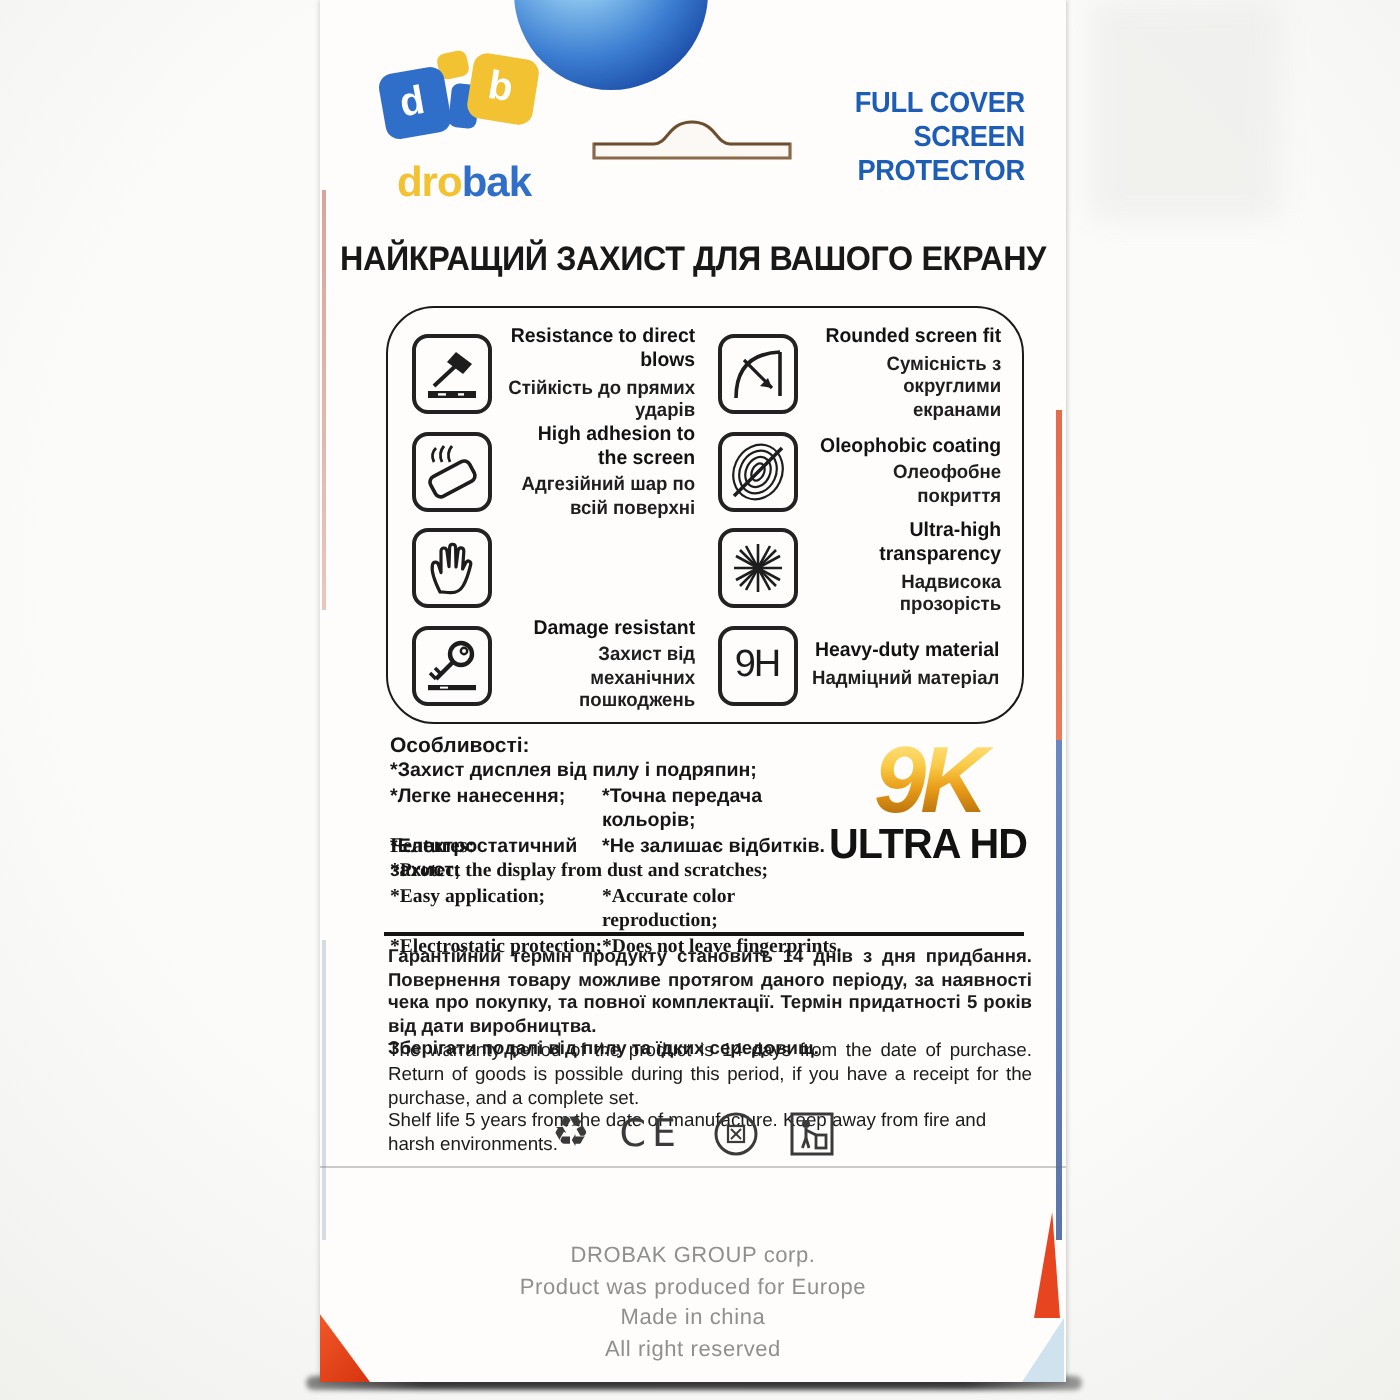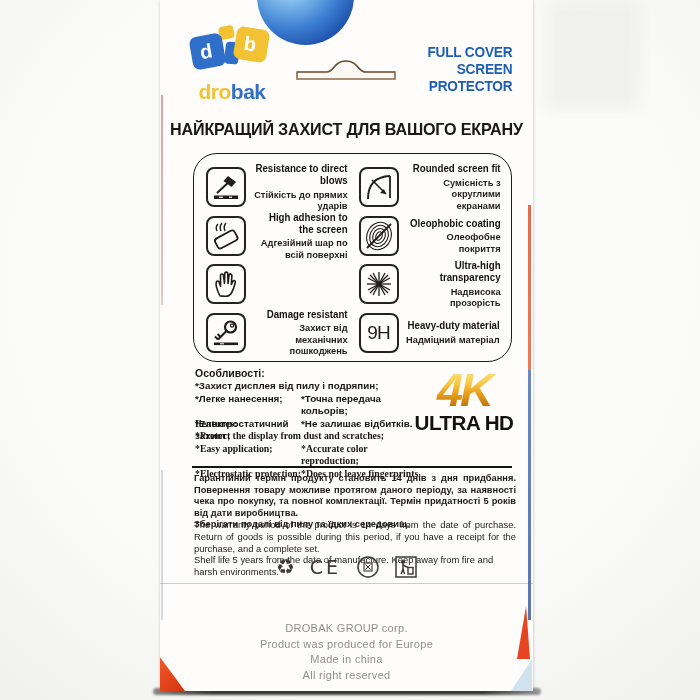--- a/index.html
+++ b/index.html
@@ -277,21 +277,21 @@
         <div class="c1 list-line">*Easy application;</div>
         <div class="list-line">*Accurate color reproduction;</div>
       </div>
       <div class="list-cols">
         <div class="c1 list-line">*Electrostatic protection;</div>
         <div class="list-line">*Does not leave fingerprints.</div>
       </div>
     </div>
 
     <div class="fourk">
-      <div class="fourk-4k">4K</div>
+      <div class="fourk-4k">9K</div>
       <div class="fourk-uhd">ULTRA HD</div>
     </div>
 
     <div class="divider"></div>
 
     <div class="warranty warr-ua">
       <div class="warr-p">Гарантійний термін продукту становить 14 днів з дня придбання. Повернення товару можливе протягом даного періоду, за наявності чека про покупку, та повної комплектації. Термін придатності 5 років від дати виробництва.</div>
       <div>Зберігати подалі від пилу та їдких середовищ.</div>
     </div>
     <div class="warranty warr-en">

